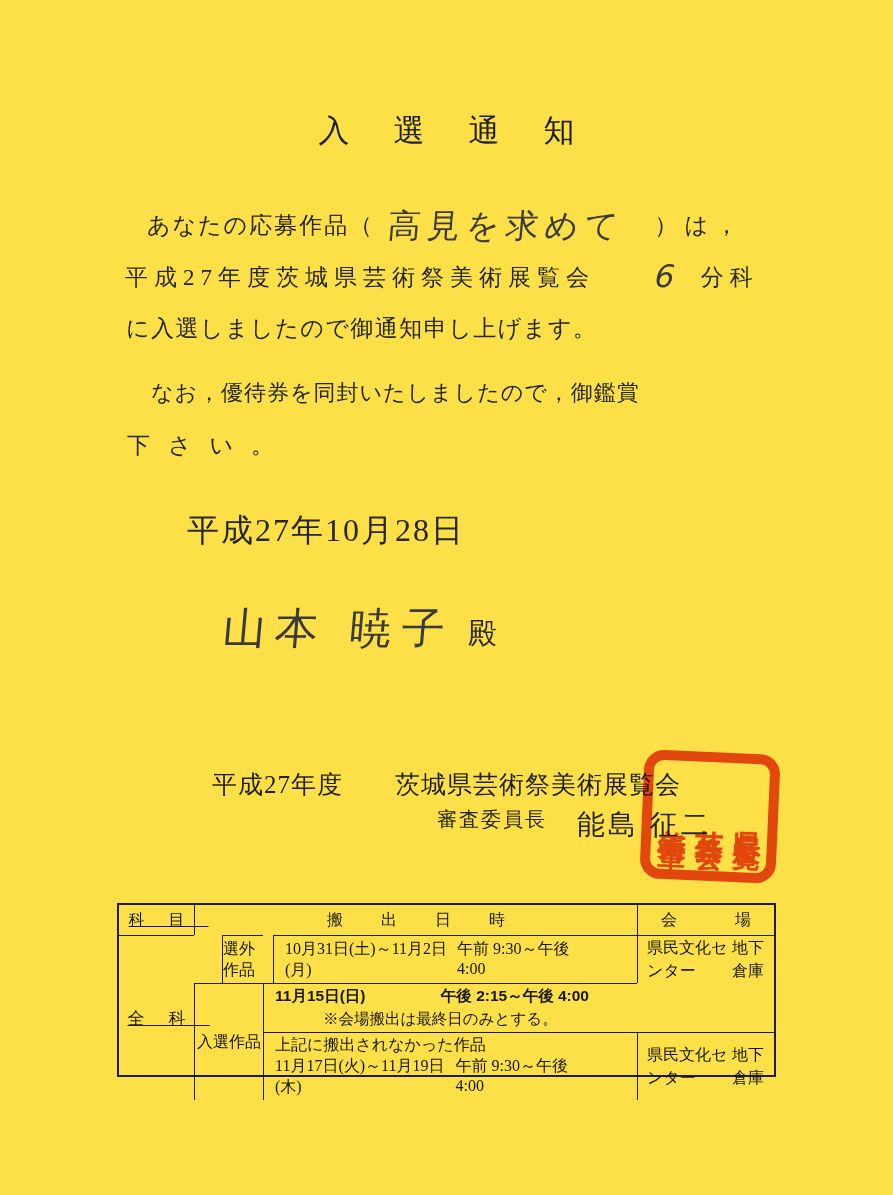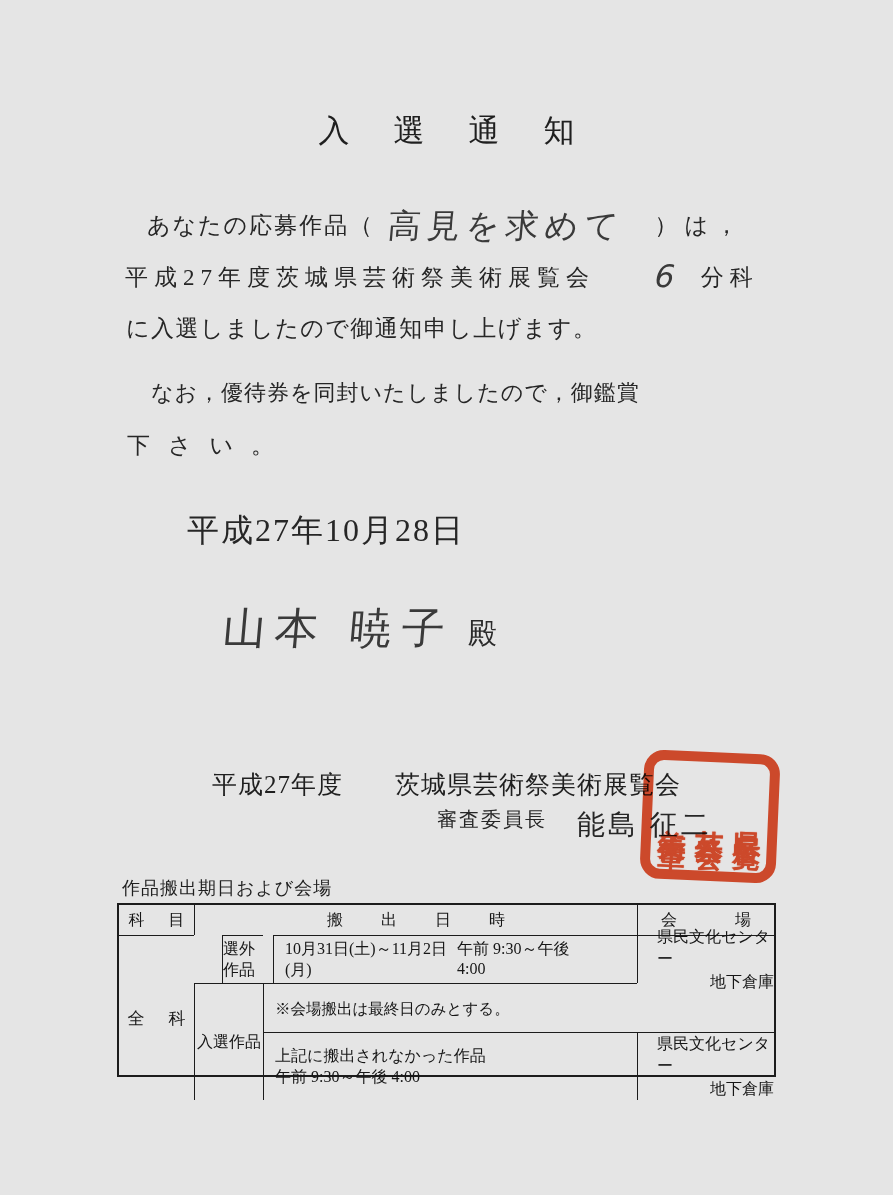--- a/index.html
+++ b/index.html
@@ -1,17 +1,17 @@
 <!DOCTYPE html>
 <html><head>
 <meta charset="utf-8">
 <style>
   html,body { margin:0; padding:0; background:#ffffff; }
   .page {
-    position:relative; width:893px; height:1195px; background:#e5e5e5;
+    position:relative; width:893px; height:1195px; background:#fde047;
     font-family:"Liberation Serif","DejaVu Serif",serif; color:#262626;
     overflow:hidden;
   }
   .abs { position:absolute; white-space:nowrap; }
 
   
   .title { top:110px; left:0; width:100%; text-align:center; font-size:31px; color:#1f1f1f; }
   .title-inner { letter-spacing:44px; margin-right:-44px; }
 
   
@@ -66,43 +66,43 @@
     position:absolute; left:117px; top:903px; width:659px; height:174px;
     border:2px solid #1c1c1c; box-sizing:border-box;
     display:grid; grid-template-columns:75px 69px 374px 1fr;
     grid-template-rows:30px 48px 49px 1fr;
     font-size:16px; color:#161616;
   }
   .cell { display:flex; align-items:center; box-sizing:border-box; }
   .bl { border-left:1.5px solid #1c1c1c; }
   .bt { border-top:1.5px solid #1c1c1c; }
   .center { justify-content:center; }
-  .sp15 { letter-spacing:24px; margin-right:-24px; }
+  .sp15 { letter-spacing:24px; margin-right:-24px;text-decoration:underline; }
   .sp38 { letter-spacing:38px; margin-right:-38px; }
   .sp60 { letter-spacing:58px; margin-right:-58px; }
   .hdr-subject  { grid-column:1; grid-row:1; }
   .hdr-datetime { grid-column:2/4; grid-row:1; }
   .hdr-venue    { grid-column:4; grid-row:1; }
   .subject-all  { grid-column:1; grid-row:2/5; font-size:17px; }
   .cat1 { grid-column:2; grid-row:2;margin-left:28px; }
   .cat2 { grid-column:2; grid-row:3/5; }
   .dt1  { grid-column:3; grid-row:2;margin-left:10px; }
   .dt2  { grid-column:3; grid-row:3; }
   .dt3  { grid-column:3; grid-row:4; }
   .v1   { grid-column:4; grid-row:2; }
   .v2   { grid-column:4; grid-row:3; }
   .v3   { grid-column:4; grid-row:4; }
   .dtcell { flex-direction:column; align-items:stretch; justify-content:center;
             padding:2px 48px 2px 11px; }
   .dt-flex { display:flex; justify-content:space-between; align-items:baseline; }
   .gothic-b { font-family:"Liberation Sans","DejaVu Sans",sans-serif;
               font-weight:bold; font-size:15.5px; }
-  .small-note { font-size:15.5px; margin-top:2px; }
-  .vcell { flex-direction:column; align-items:flex-end; justify-content:center;
-           padding-left:19px; line-height:1.4; }
+  .small-note { font-size:15.5px; margin-top:2px;margin-left:48px; }
+  .vcell { flex-direction:row; align-items:center; justify-content:center;
+           padding-left:9px; line-height:1.4; }
   .v2 { padding-left:9px; }
 
   .footnote { top:1084px; left:130px; font-size:17px; letter-spacing:0.5px; color:#1c1c1c; }
   .footnote .fn-text { margin-left:28px; }
 </style>
 </head>
 <body>
 
 <div class="page">
 
@@ -134,21 +134,20 @@
     <span class="issuer-role">審査委員長</span>
     <span class="issuer-name">能島 征二</span>
   </div>
 
   <div class="seal">
     <span class="seal-col">県展覧</span>
     <span class="seal-col">芸祭会</span>
     <span class="seal-col">美術章</span>
   </div>
 
-  <div class="abs caption">作品搬出期日および会場</div>
 
   <div class="rtable">
 
     <div class="cell center hdr-subject">
       <span class="sp15">科目</span>
     </div>
     <div class="cell center hdr-datetime bl">
       <span class="sp38">搬出日時</span>
     </div>
     <div class="cell center hdr-venue bl">
@@ -163,26 +162,31 @@
     <div class="cell center cat2 bl bt">入選作品</div>
 
     <div class="cell dtcell dt1 bl bt">
       <div class="dt-flex">
         <span>10月31日(土)～11月2日(月)</span>
         <span>午前 9:30～午後 4:00</span>
       </div>
     </div>
 
     <div class="cell dtcell dt2 bl bt">
+      <div class="dt-flex">
+        <span class="gothic-b">11月15日(日)</span>
+        <span class="gothic-b">午後 2:15～午後 4:00</span>
+      </div>
       <div class="small-note">※会場搬出は最終日のみとする。</div>
     </div>
 
     <div class="cell dtcell dt3 bl bt">
       <div>上記に搬出されなかった作品</div>
       <div class="dt-flex">
+        <span>11月17日(火)～11月19日(木)</span>
         <span>午前 9:30～午後 4:00</span>
       </div>
     </div>
 
     <div class="cell vcell v1 bl bt">
       <div>県民文化センター</div>
       <div>地下倉庫</div>
     </div>
     <div class="cell vcell v3 bl bt">
       <div>県民文化センター</div>

